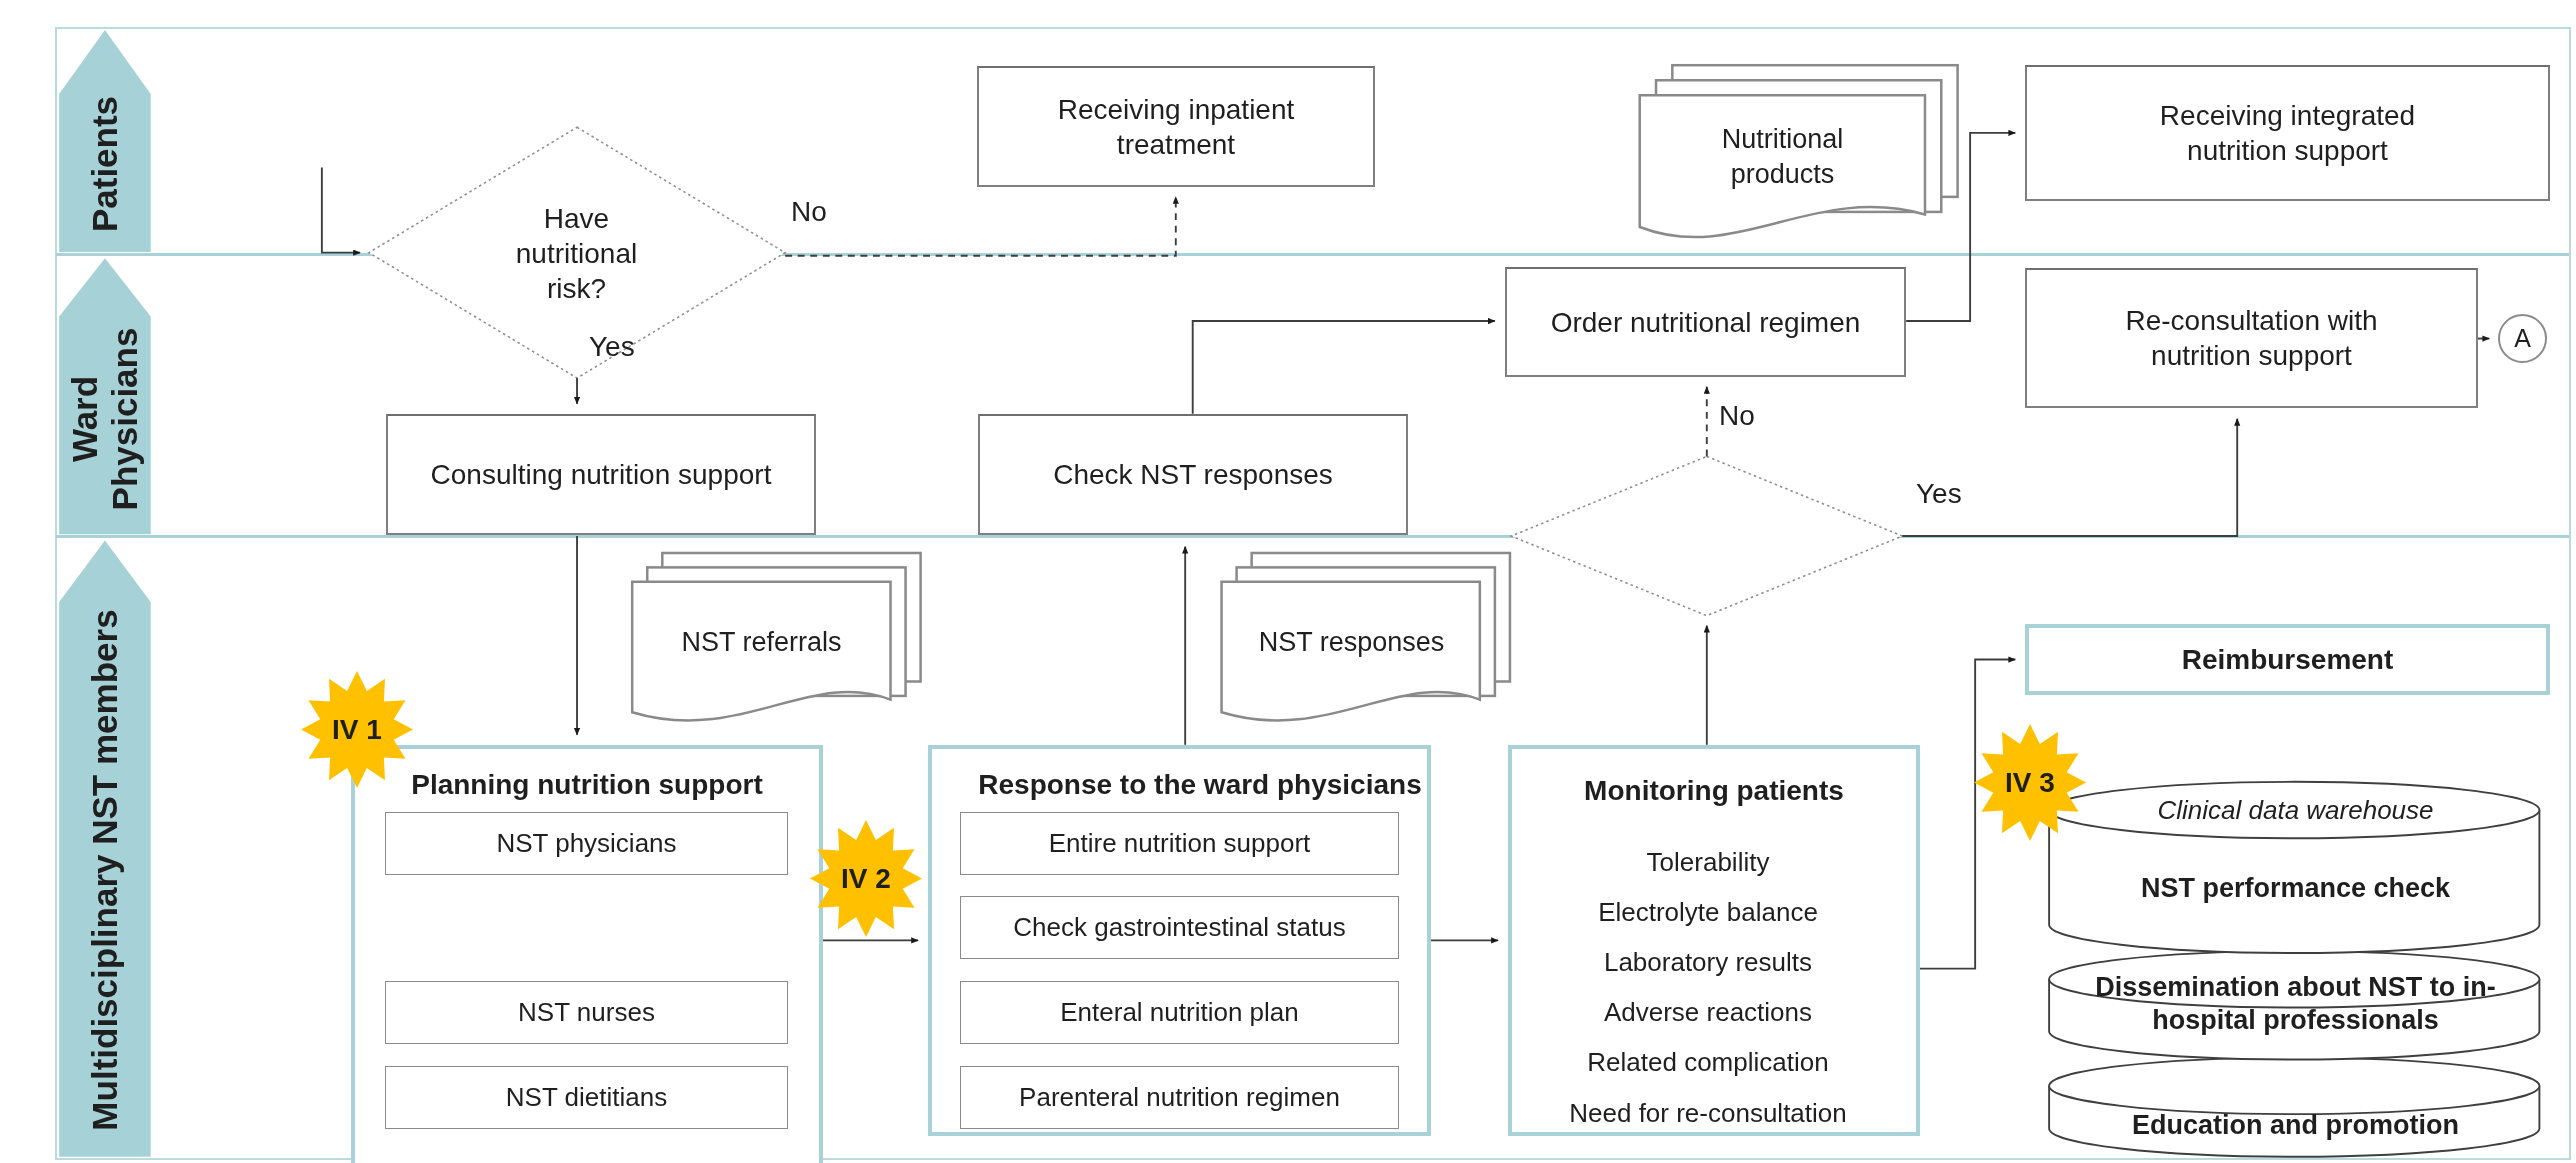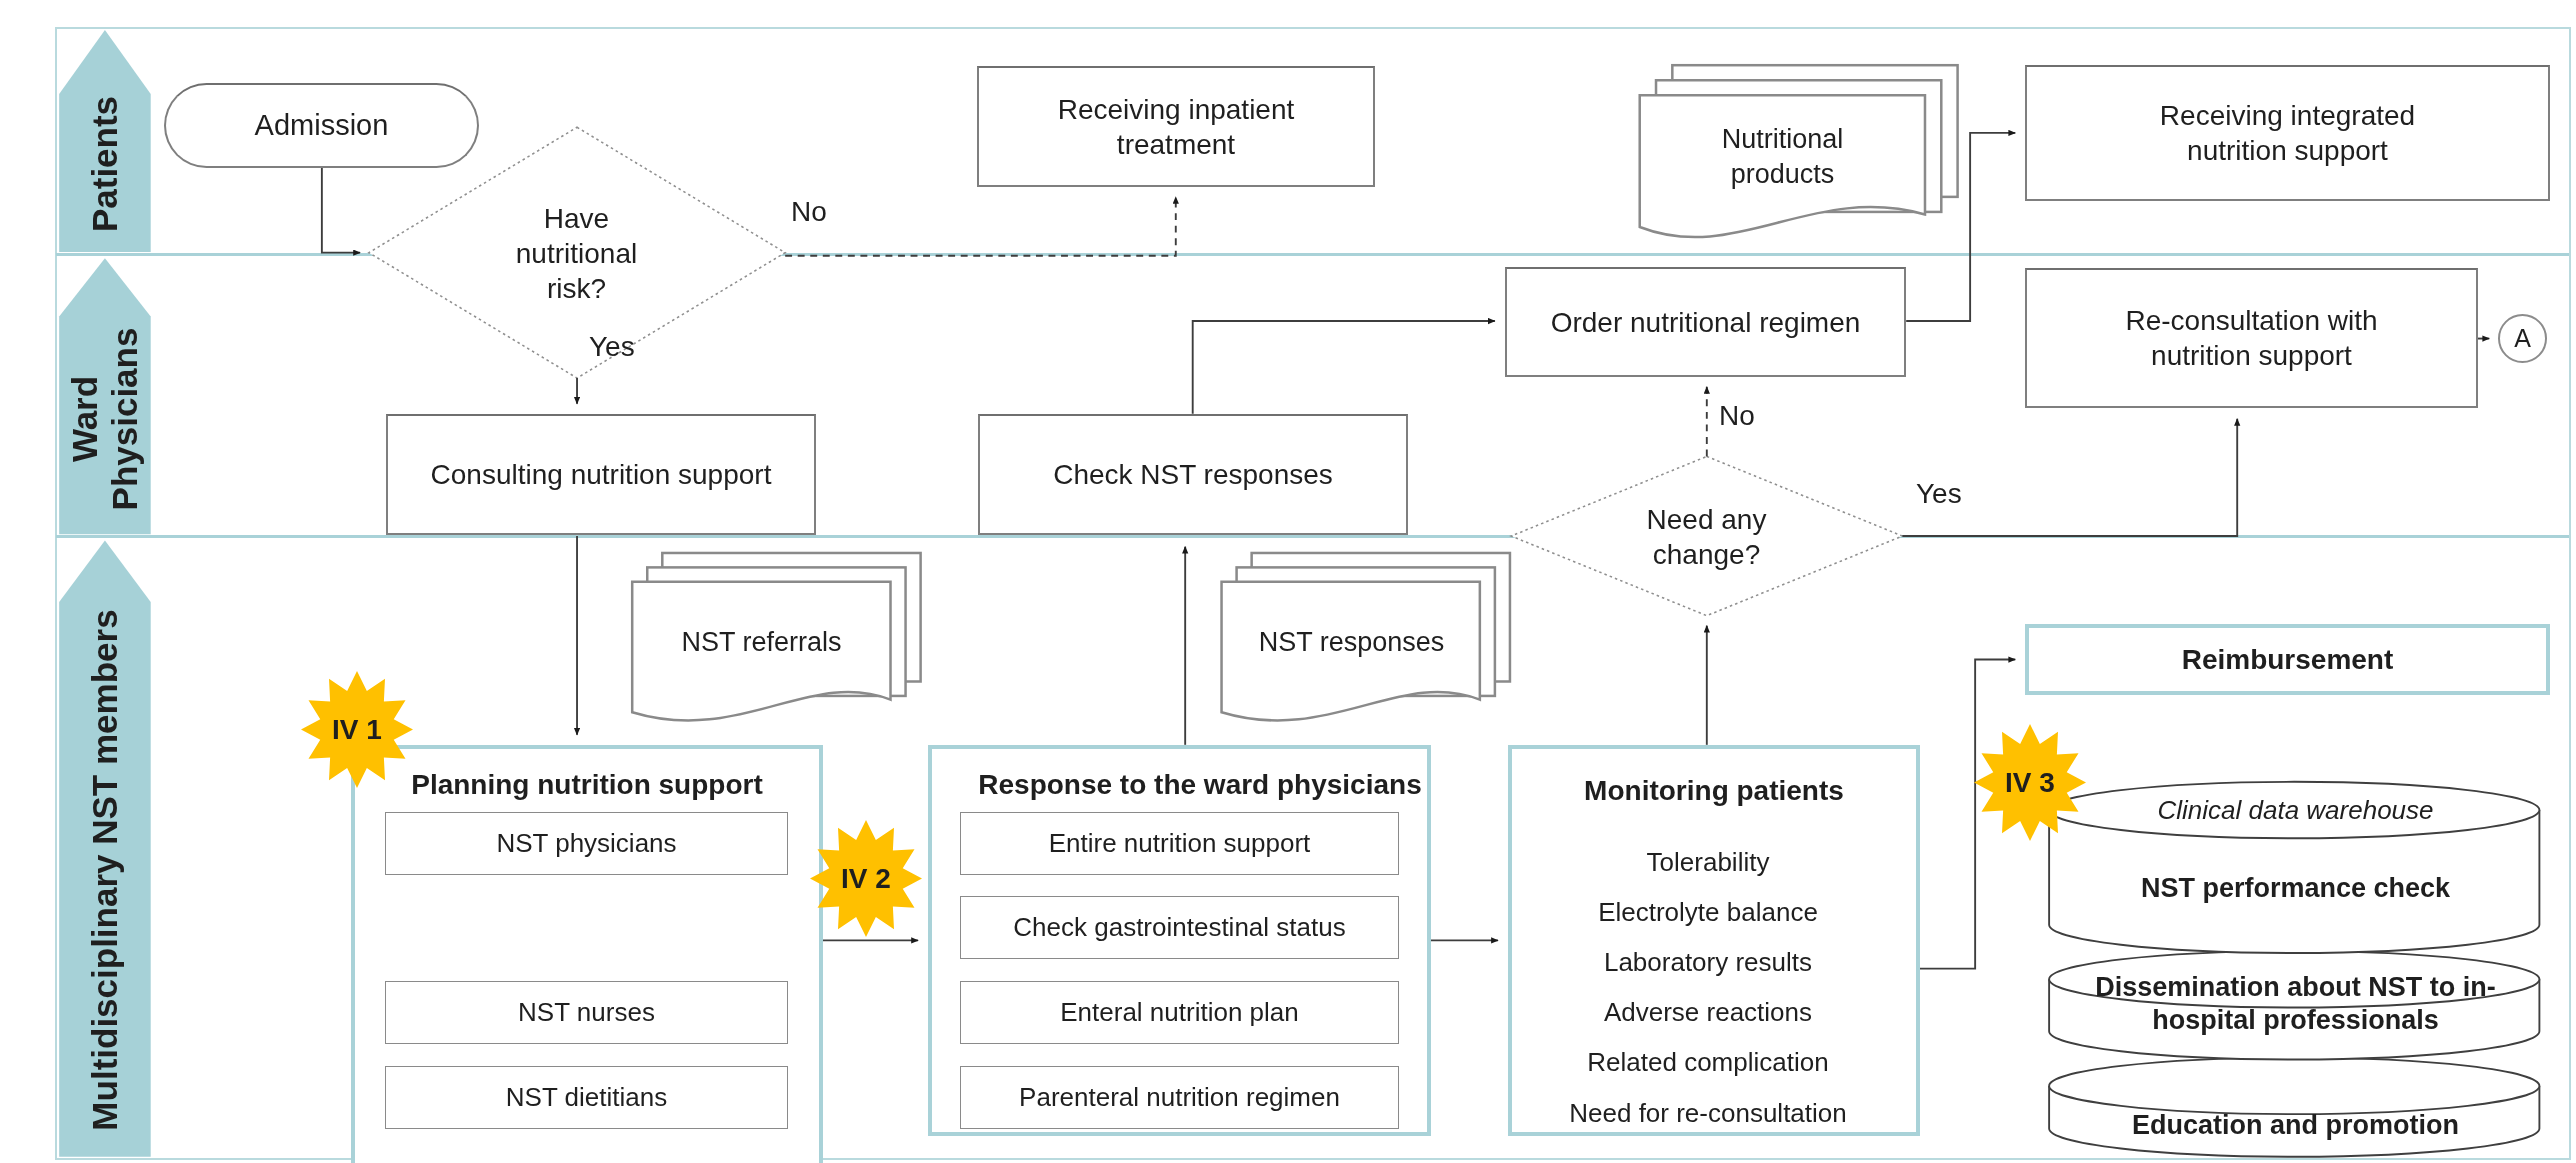--- a/index.html
+++ b/index.html
@@ -107,42 +107,38 @@
       <path d="M 1312 1500 H 1464" marker-end="url(#ah)"></path>
       <path d="M 2282 1500 H 2389" marker-end="url(#ah)"></path>
       <path d="M 3062 1545 H 3150 V 1052 H 3214" marker-end="url(#ah)"></path>
     </g>
   </svg>
 
   <div class="laneLabel" style="left:105px;top:164px;">Patients</div>
   <div class="laneLabel wrap" style="left:105px;top:419px;">Ward Physicians</div>
   <div class="laneLabel" style="left:105px;top:870px;">Multidisciplinary NST members</div>
 
-  <div class="node pill" style="left:164px;top:83px;width:315px;height:85px;">
-    <span>Admission</span>
-  </div>
   <div class="floatText" style="left:495px;top:159px;width:163px;height:188px;z-index:2;">Have nutritional risk?</div>
   <div class="node" style="left:977px;top:66px;width:398px;height:121px;">
     <span style="width:301px;">Receiving inpatient treatment</span>
   </div>
   <div class="docText" style="left:1687px;top:107px;width:191px;height:100px;">Nutritional products</div>
   <div class="node" style="left:2025px;top:65px;width:525px;height:136px;">
     <span style="width:351px;">Receiving integrated nutrition support</span>
   </div>
 
   <div class="node" style="left:386px;top:414px;width:430px;height:121px;">
     <span>Consulting nutrition support</span>
   </div>
   <div class="node" style="left:978px;top:414px;width:430px;height:121px;">
     <span>Check NST responses</span>
   </div>
   <div class="node" style="left:1505px;top:267px;width:401px;height:110px;">
     <span>Order nutritional regimen</span>
   </div>
-  <div class="floatText" style="left:1625px;top:477px;width:163px;height:119px;z-index:2;">Need any change?</div>
   <div class="node" style="left:2025px;top:268px;width:453px;height:140px;">
     <span style="width:326px;">Re-consultation with nutrition support</span>
   </div>
   <div class="circleA" style="left:2498px;top:314px;">
     <span>A</span>
   </div>
 
   <div class="label" style="left:791px;top:196px;">No</div>
   <div class="label" style="left:589px;top:331px;">Yes</div>
   <div class="label" style="left:1719px;top:400px;">No</div>

